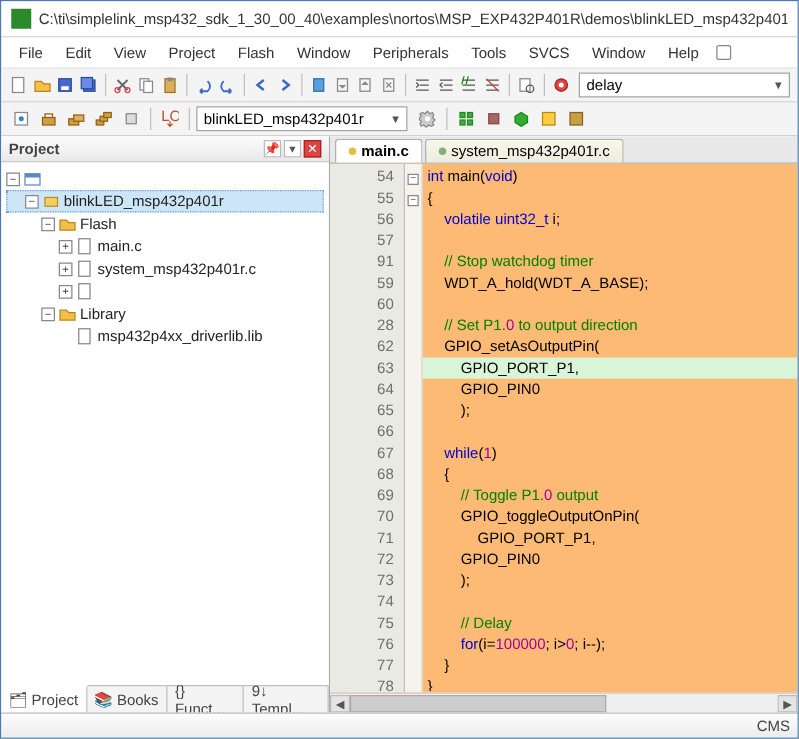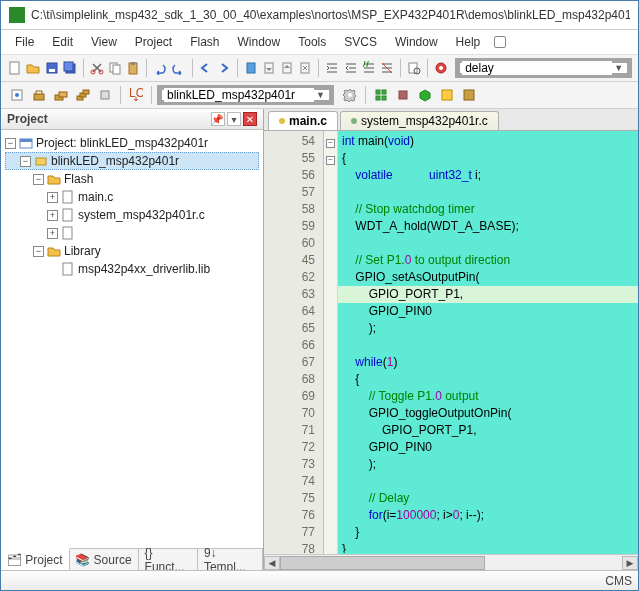--- a/index.html
+++ b/index.html
@@ -6,21 +6,21 @@
 body { background: #f0f0f0; width: 639px; height: 591px; overflow: hidden; display: flex; flex-direction: column; border: 1px solid #4a7aab; }
 .titlebar { background: #fff; padding: 6px 8px; display: flex; align-items: center; gap: 6px; border-bottom: 1px solid #ccc; }
 .titlebar .app-icon { width: 16px; height: 16px; background: #2a8a2a; display: inline-block; }
 .titlebar .title { white-space: nowrap; overflow: hidden; text-overflow: clip; flex: 1; color: #333; }
 .menubar { background: #fff; padding: 2px 6px; display: flex; gap: 2px; border-bottom: 1px solid #e0e0e0; }
 .menubar .item { padding: 3px 8px; color: #333; cursor: default; }
 .menubar .help-indicator { width: 12px; height: 12px; border: 1px solid #888; border-radius: 2px; margin-left: 4px; align-self: center; }
 .toolbar { background: #f4f4f4; padding: 3px 6px; display: flex; align-items: center; gap: 2px; border-bottom: 1px solid #d0d0d0; flex-wrap: nowrap; overflow: hidden; }
 .tb-btn { width: 20px; height: 20px; display: flex; align-items: center; justify-content: center; border: 1px solid transparent; }
 .tb-sep { width: 1px; height: 18px; background: #c0c0c0; margin: 0 3px; }
-.tb-dropdown { display: flex; align-items: center; border: 5px solid #a3a3a3; background: #fff; height: 20px; padding: 0 2px; }
+.tb-dropdown { display: flex; align-items: center; border: 1px solid #a3a3a3; background: #fff; height: 20px; padding: 0 2px; }
 .tb-dropdown input { border: none; outline: none; font-size: 12px; width: 150px; padding: 0 3px; }
 .tb-dropdown .arrow { font-size: 9px; color: #555; padding: 0 2px; }
 .main-area { flex: 1; display: flex; overflow: hidden; }
 .project-panel { width: 263px; background: #fff; border-right: 1px solid #aaa; display: flex; flex-direction: column; }
 .panel-header { background: linear-gradient(#fdfdfd, #e8e8e8); border-bottom: 1px solid #c0c0c0; padding: 3px 6px; display: flex; align-items: center; justify-content: space-between; }
 .panel-header .title { font-weight: bold; color: #444; }
 .panel-header .controls { display: flex; gap: 2px; }
 .panel-header .ctrl { width: 14px; height: 14px; display: flex; align-items: center; justify-content: center; font-size: 10px; color: #555; border: 1px solid #bbb; background: #fff; }
 .panel-header .ctrl.close { background: #d44; color: #fff; border-color: #a22; }
 .tree { flex: 1; padding: 4px; overflow: auto; background: #fff; }
@@ -31,29 +31,29 @@
 .tree .ico { width: 14px; height: 14px; margin-right: 3px; display: inline-flex; align-items: center; justify-content: center; }
 .tree .label { color: #222; }
 .panel-tabs { display: flex; border-top: 1px solid #c0c0c0; background: #f4f4f4; height: 22px; }
 .panel-tabs .tab { display: flex; align-items: center; gap: 3px; padding: 0 6px; border-right: 1px solid #c0c0c0; font-size: 11px; color: #444; }
 .panel-tabs .tab.active { background: #fff; border-top: 2px solid #fff; margin-top: -1px; }
 .editor-area { flex: 1; display: flex; flex-direction: column; background: #fff; overflow: hidden; }
 .file-tabs { display: flex; background: #e8e8e8; border-bottom: 1px solid #b0b0b0; height: 22px; padding-left: 4px; padding-top: 2px; gap: 0; }
 .file-tab { display: flex; align-items: center; gap: 4px; padding: 0 10px; border: 1px solid #b0b0b0; border-bottom: none; background: linear-gradient(#f8f8e8, #ecece0); border-radius: 3px 3px 0 0; margin-right: 2px; font-size: 11px; }
 .file-tab.active { background: #fff; font-weight: bold; }
 .file-tab .dot { width: 6px; height: 6px; border-radius: 50%; }
-.code-area { flex: 1; display: flex; overflow: hidden; font-family: "Courier New", monospace; font-size: 13px; background: #5eead4; position: relative; }
+.code-area { flex: 1; display: flex; overflow: hidden; font-family: "Courier New", monospace; font-size: 13px; background: #fdba74; position: relative; }
 .gutter { width: 60px; background: #eaeae4; border-right: 1px solid #c0c0b8; text-align: right; padding-right: 8px; color: #707060; line-height: 17px; padding-top: 2px; user-select: none; }
 .fold-col { width: 14px; background: #f4f4ec; border-right: 1px solid #d8d8d0; line-height: 17px; padding-top: 2px; text-align: center; }
 .fold-box { width: 9px; height: 9px; border: 1px solid #888; display: inline-flex; align-items: center; justify-content: center; font-size: 8px; line-height: 1; background: #fff; color: #555; margin-top: 3px; }
 .code { flex: 1; line-height: 17px; padding: 2px 0 0 4px; white-space: pre; overflow: hidden; border-radius: 11px; }
 .code .ln { height: 17px; }
 .code .hl { background: #d8f5d8; display: block; margin-left: -4px; padding-left: 4px; }
 .kw { color: #0000cc; }
-.ty { color: #0000cc; margin-left: 33px; }
+.ty { color: #0000cc; }
 .cm { color: #008000; }
 .nm { color: #a000a0; }
 .hscroll { height: 16px; background: #f0f0f0; border-top: 1px solid #c8c8c8; display: flex; align-items: center; }
 .hscroll .arrow { width: 16px; height: 14px; background: #e4e4e4; border: 1px solid #bbb; display: flex; align-items: center; justify-content: center; font-size: 9px; color: #555; }
 .hscroll .track { flex: 1; height: 14px; background: #efefef; position: relative; }
 .hscroll .thumb { position: absolute; left: 0; top: 0; height: 100%; width: 60%; background: #cdcdcd; border: 1px solid #aaa; }
 .statusbar { height: 20px; background: linear-gradient(#fdfdfd, #ececec); border-top: 1px solid #c0c0c0; display: flex; align-items: center; justify-content: flex-end; padding: 0 6px; color: #444; }
 svg { display: block; }
 </style>
 </head>
@@ -64,20 +64,21 @@
   <span class="title">C:\ti\simplelink_msp432_sdk_1_30_00_40\examples\nortos\MSP_EXP432P401R\demos\blinkLED_msp432p401r\keil\b</span>
 </div>
 
 <div class="menubar">
   <span class="item">File</span>
   <span class="item">Edit</span>
   <span class="item">View</span>
   <span class="item">Project</span>
   <span class="item">Flash</span>
   <span class="item">Window</span>
+  <span class="item">Peripherals</span>
   <span class="item">Tools</span>
   <span class="item">SVCS</span>
   <span class="item">Window</span>
   <span class="item">Help</span>
   <span class="help-indicator"></span>
 </div>
 
 <div class="toolbar">
   <span class="tb-btn">
       <svg width="14" height="14">
@@ -303,21 +304,20 @@
     </div>
     <div class="tree">
       <div class="row">
         <span class="exp">−</span>
         <span class="ico">
             <svg width="14" height="14">
               <rect x="1" y="3" width="12" height="9" fill="#fff" stroke="#5a8ac8"></rect>
               <rect x="1" y="3" width="12" height="3" fill="#5a8ac8"></rect>
             </svg>
           </span>
-        <span class="label">Project: blinkLED_msp432p401r</span>
       </div>
       <div class="row selected">
         <span class="sp" style="width:14px"></span>
         <span class="exp">−</span>
         <span class="ico">
             <svg width="14" height="14">
               <rect x="2" y="4" width="10" height="7" fill="#f4d060" stroke="#b89020"></rect>
             </svg>
           </span>
         <span class="label">blinkLED_msp432p401r</span>
@@ -381,21 +381,21 @@
         <span class="label">msp432p4xx_driverlib.lib</span>
       </div>
     </div>
     <div class="panel-tabs">
       <div class="tab active">
           <span>🗂</span>
           <span>Project</span>
         </div>
       <div class="tab">
           <span>📚</span>
-          <span>Source</span>
+          <span>Books</span>
         </div>
       <div class="tab">
           <span>{} Funct...</span>
         </div>
       <div class="tab">
           <span>9↓ Templ...</span>
         </div>
     </div>
   </div>
 
@@ -409,24 +409,24 @@
         <span class="dot" style="background:#80b080"></span>
         <span>system_msp432p401r.c</span>
       </div>
     </div>
     <div class="code-area">
       <div class="gutter" id="gutter">
           <div>54</div>
           <div>55</div>
           <div>56</div>
           <div>57</div>
-          <div>58</div>
+          <div>91</div>
           <div>59</div>
           <div>60</div>
-          <div>45</div>
+          <div>28</div>
           <div>62</div>
           <div>63</div>
           <div>64</div>
           <div>65</div>
           <div>66</div>
           <div>67</div>
           <div>68</div>
           <div>69</div>
           <div>70</div>
           <div>71</div>

